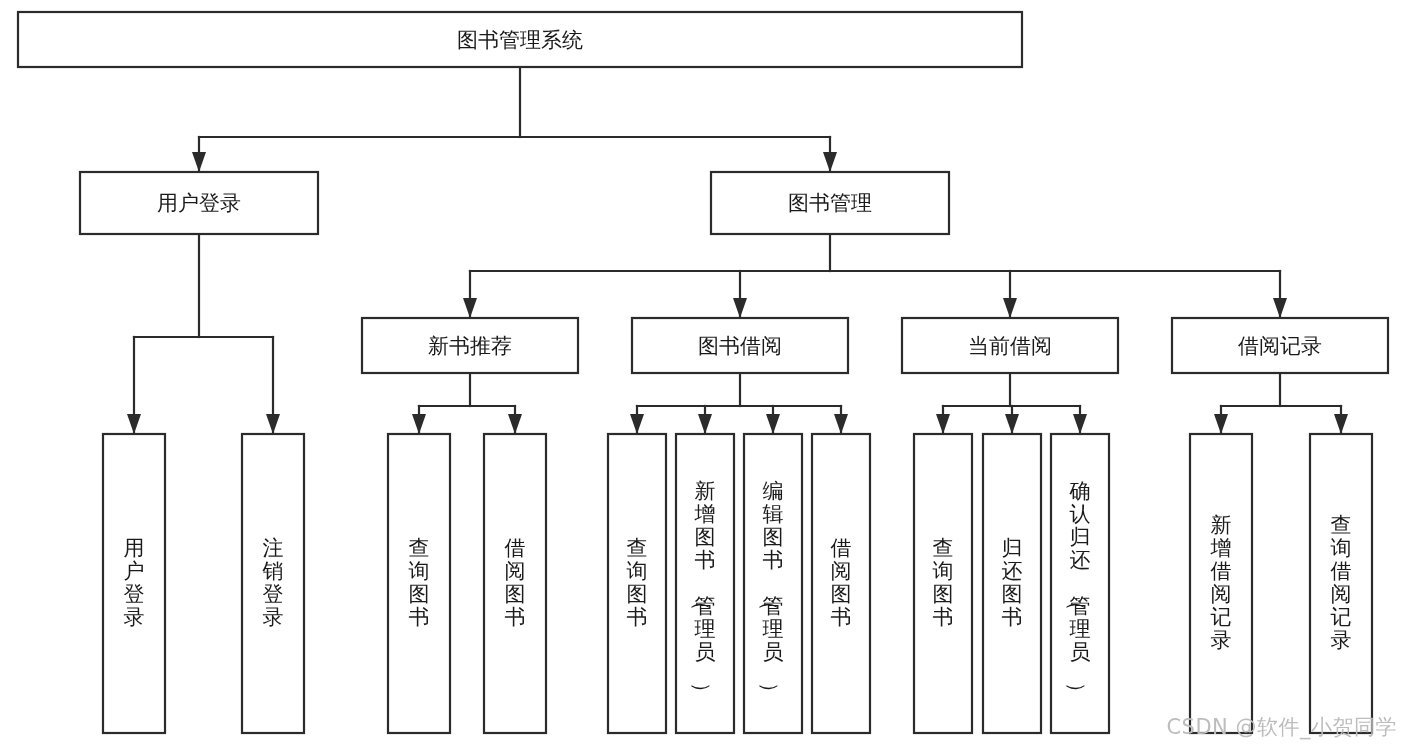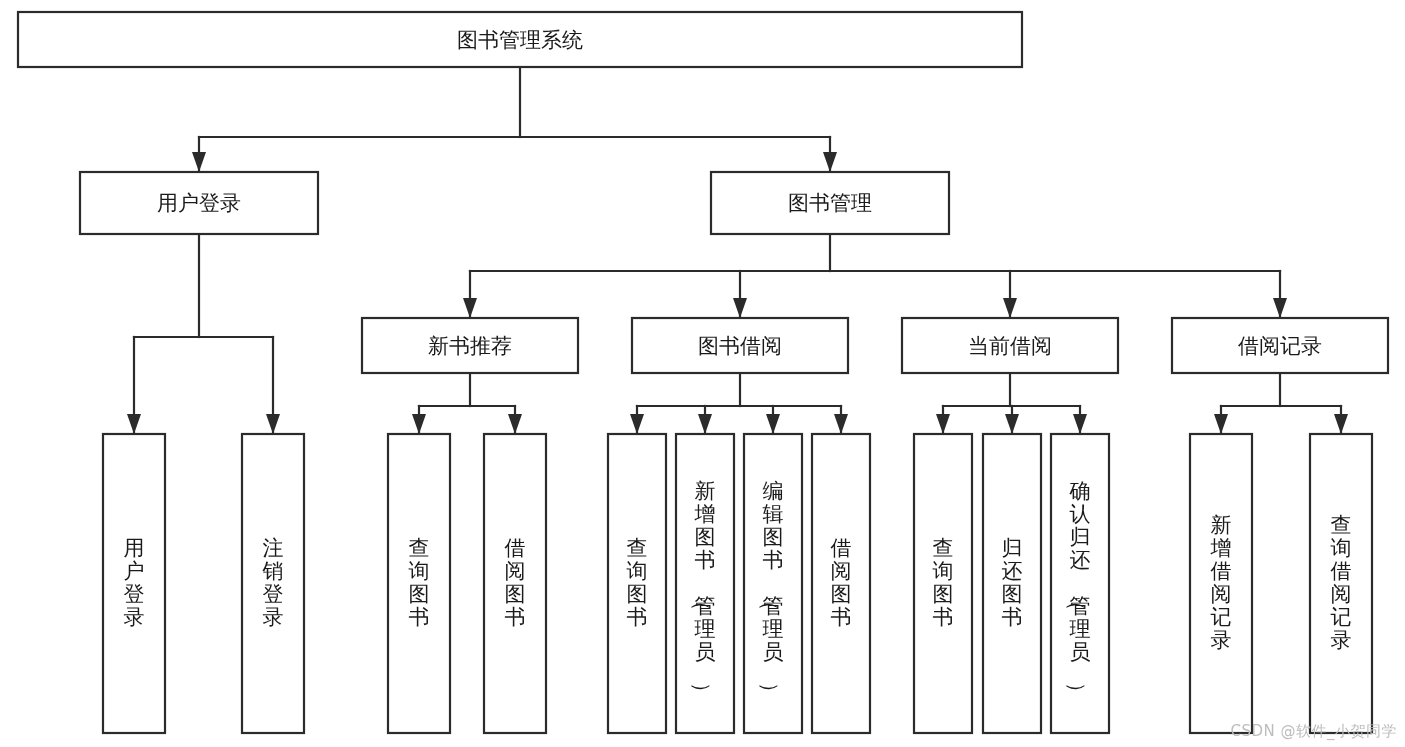--- a/index.html
+++ b/index.html
@@ -54,21 +54,21 @@
   }
   .arrow-head {
     fill: #2b2b2b;
     stroke: none;
   }
   .watermark-text {
     position: absolute;
     right: 8px;
     bottom: 6px;
     font-family: "DejaVu Sans", "Liberation Sans", sans-serif;
-    font-size: 15px;
+    font-size: 21px;
     color: #bdbdbd;
     white-space: nowrap;
     user-select: none;
     letter-spacing: 0.5px;
   }
 </style>
 </head>
 <body>
 
 <div id="diagram-root">

